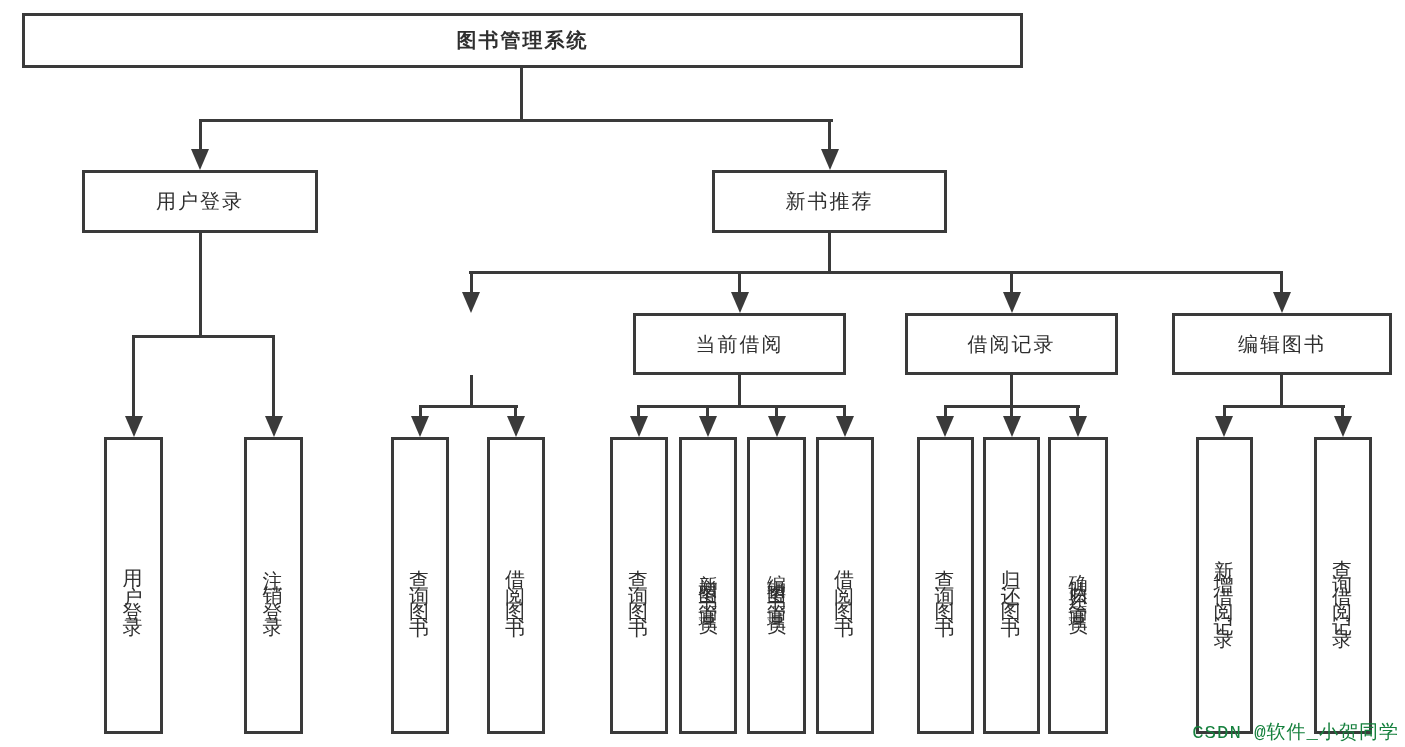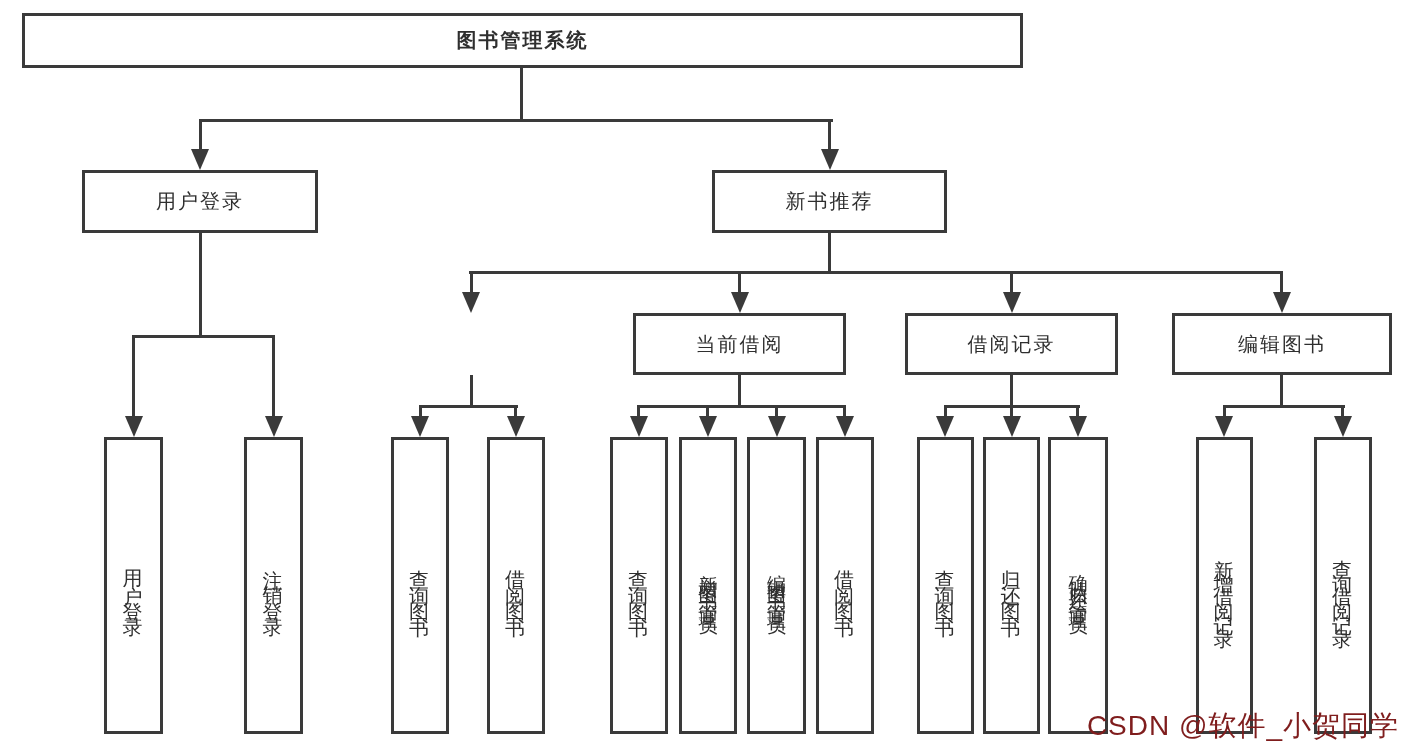--- a/index.html
+++ b/index.html
@@ -24,22 +24,22 @@
   .vs span{letter-spacing:16px;}
   .vm span{letter-spacing:14px;}
   .vl span{letter-spacing:6px;font-size:19px;}
   .ln{position:absolute;background:var(--line);z-index:1;}
   .arrow{
     position:absolute;width:0;height:0;z-index:1;
     border-left:9px solid transparent;border-right:9px solid transparent;
     border-top:21px solid var(--line);
   }
   .watermark{
-    position:absolute;right:6px;bottom:2px;color:#7f1d1d;
-    font-size:28px;letter-spacing:1px;z-index:5;white-space:nowrap;
+    position:absolute;right:6px;bottom:2px;color:#15803d;
+    font-size:19px;letter-spacing:1px;z-index:5;white-space:nowrap;font-family:Liberation Mono, monospace;
   }
 </style>
 </head>
 <body>
 
 <div class="stage">
 
   <div class="box" style="left:22px;top:13px;width:1001px;height:55px;font-weight:bold;">图书管理系统</div>
 
   <div class="box" style="left:82px;top:170px;width:236px;height:63px;">用户登录</div>

